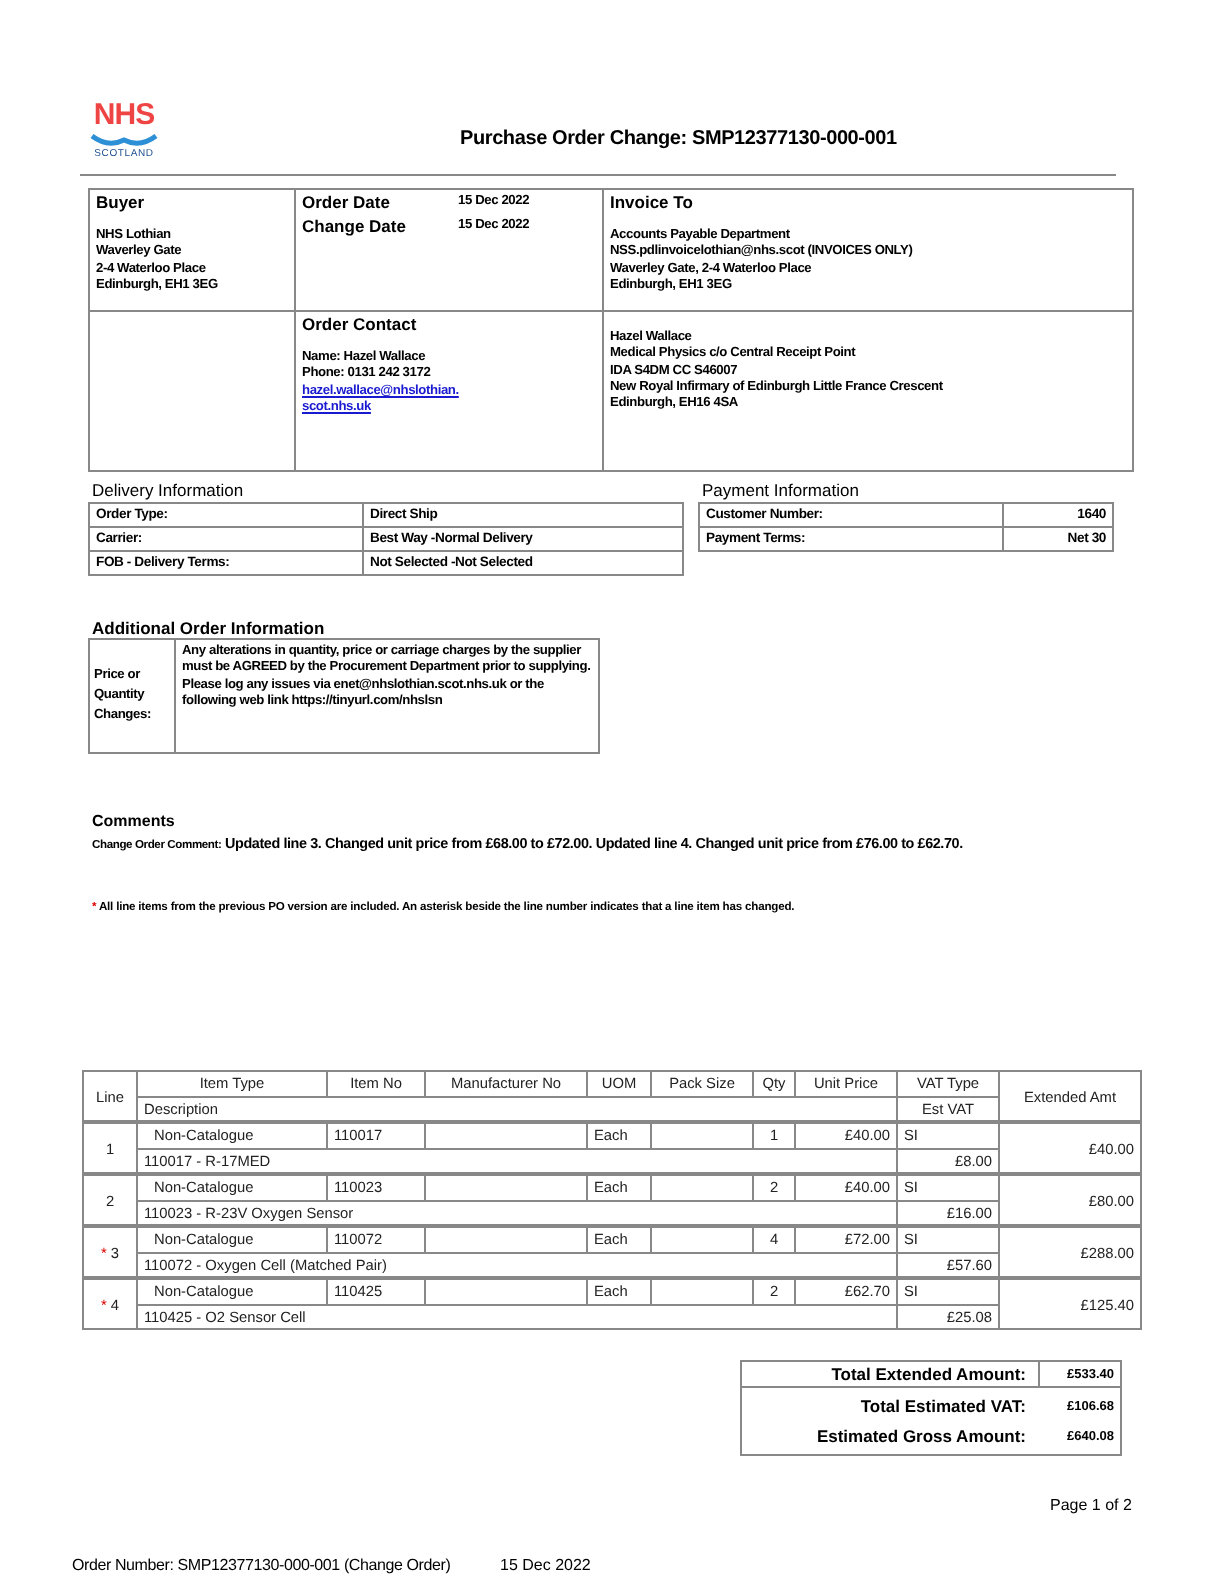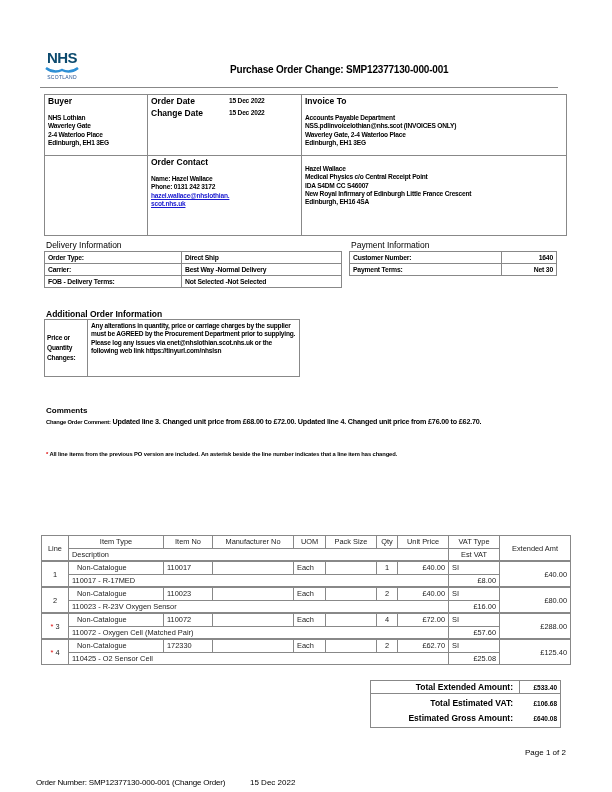--- a/index.html
+++ b/index.html
@@ -1,21 +1,21 @@
 <!DOCTYPE html>
 <html><head>
 <meta charset="utf-8">
 <style>
   html, body { margin:0; padding:0; background:#fff; }
   body { width:612px; height:792px; position:relative; overflow:hidden; font-family:"Liberation Sans", sans-serif; color:#000; }
   .abs { position:absolute; }
   .b { font-weight:bold; }
   
   #logo { left:44px; top:50px; width:36px; height:40px; text-align:center; }
-  #logo .nhs { font-family:"Liberation Sans", sans-serif; font-weight:bold; font-size:15px; color:#0c4a6e; letter-spacing:-0.5px; line-height:15px; }
+  #logo .nhs { font-family:"Liberation Sans", sans-serif; font-weight:bold; font-size:15px; color:#ef4444; letter-spacing:-0.5px; line-height:15px; }
   #logo svg { display:block; margin:1px auto 0; }
   #logo .scot { font-size:5px; color:#1d4f91; letter-spacing:0.3px; line-height:6px; }
   #title { left:230px; top:64px; font-size:10px; font-weight:bold; letter-spacing:-0.2px; }
   #hr { left:40px; top:87px; width:518px; height:1px; background:#888; }
 
   
   #topgrid { left:44px; top:94px; width:521px; height:140px; border:1px solid #888; }
   .cell { position:absolute; font-size:7px; line-height:8.4px; }
   .cell .hd { font-size:8.5px; font-weight:bold; line-height:10px; }
   .vline { position:absolute; width:1px; background:#888; }
@@ -230,21 +230,21 @@
         <td>SI</td>
         <td class="r" rowspan="2">£288.00</td>
       </tr>
       <tr>
         <td colspan="7">110072 - Oxygen Cell (Matched Pair)</td>
         <td class="r">£57.60</td>
       </tr>
       <tr class="sep">
         <td class="c" rowspan="2"><span class="red">*</span> <span>4</span></td>
         <td style="padding-left:8px;">Non-Catalogue</td>
-        <td>172330</td>
+        <td>110425</td>
         <td></td>
         <td>Each</td>
         <td></td>
         <td class="c">2</td>
         <td class="r">£62.70</td>
         <td>SI</td>
         <td class="r" rowspan="2">£125.40</td>
       </tr>
       <tr>
         <td colspan="7">110425 - O2 Sensor Cell</td>

